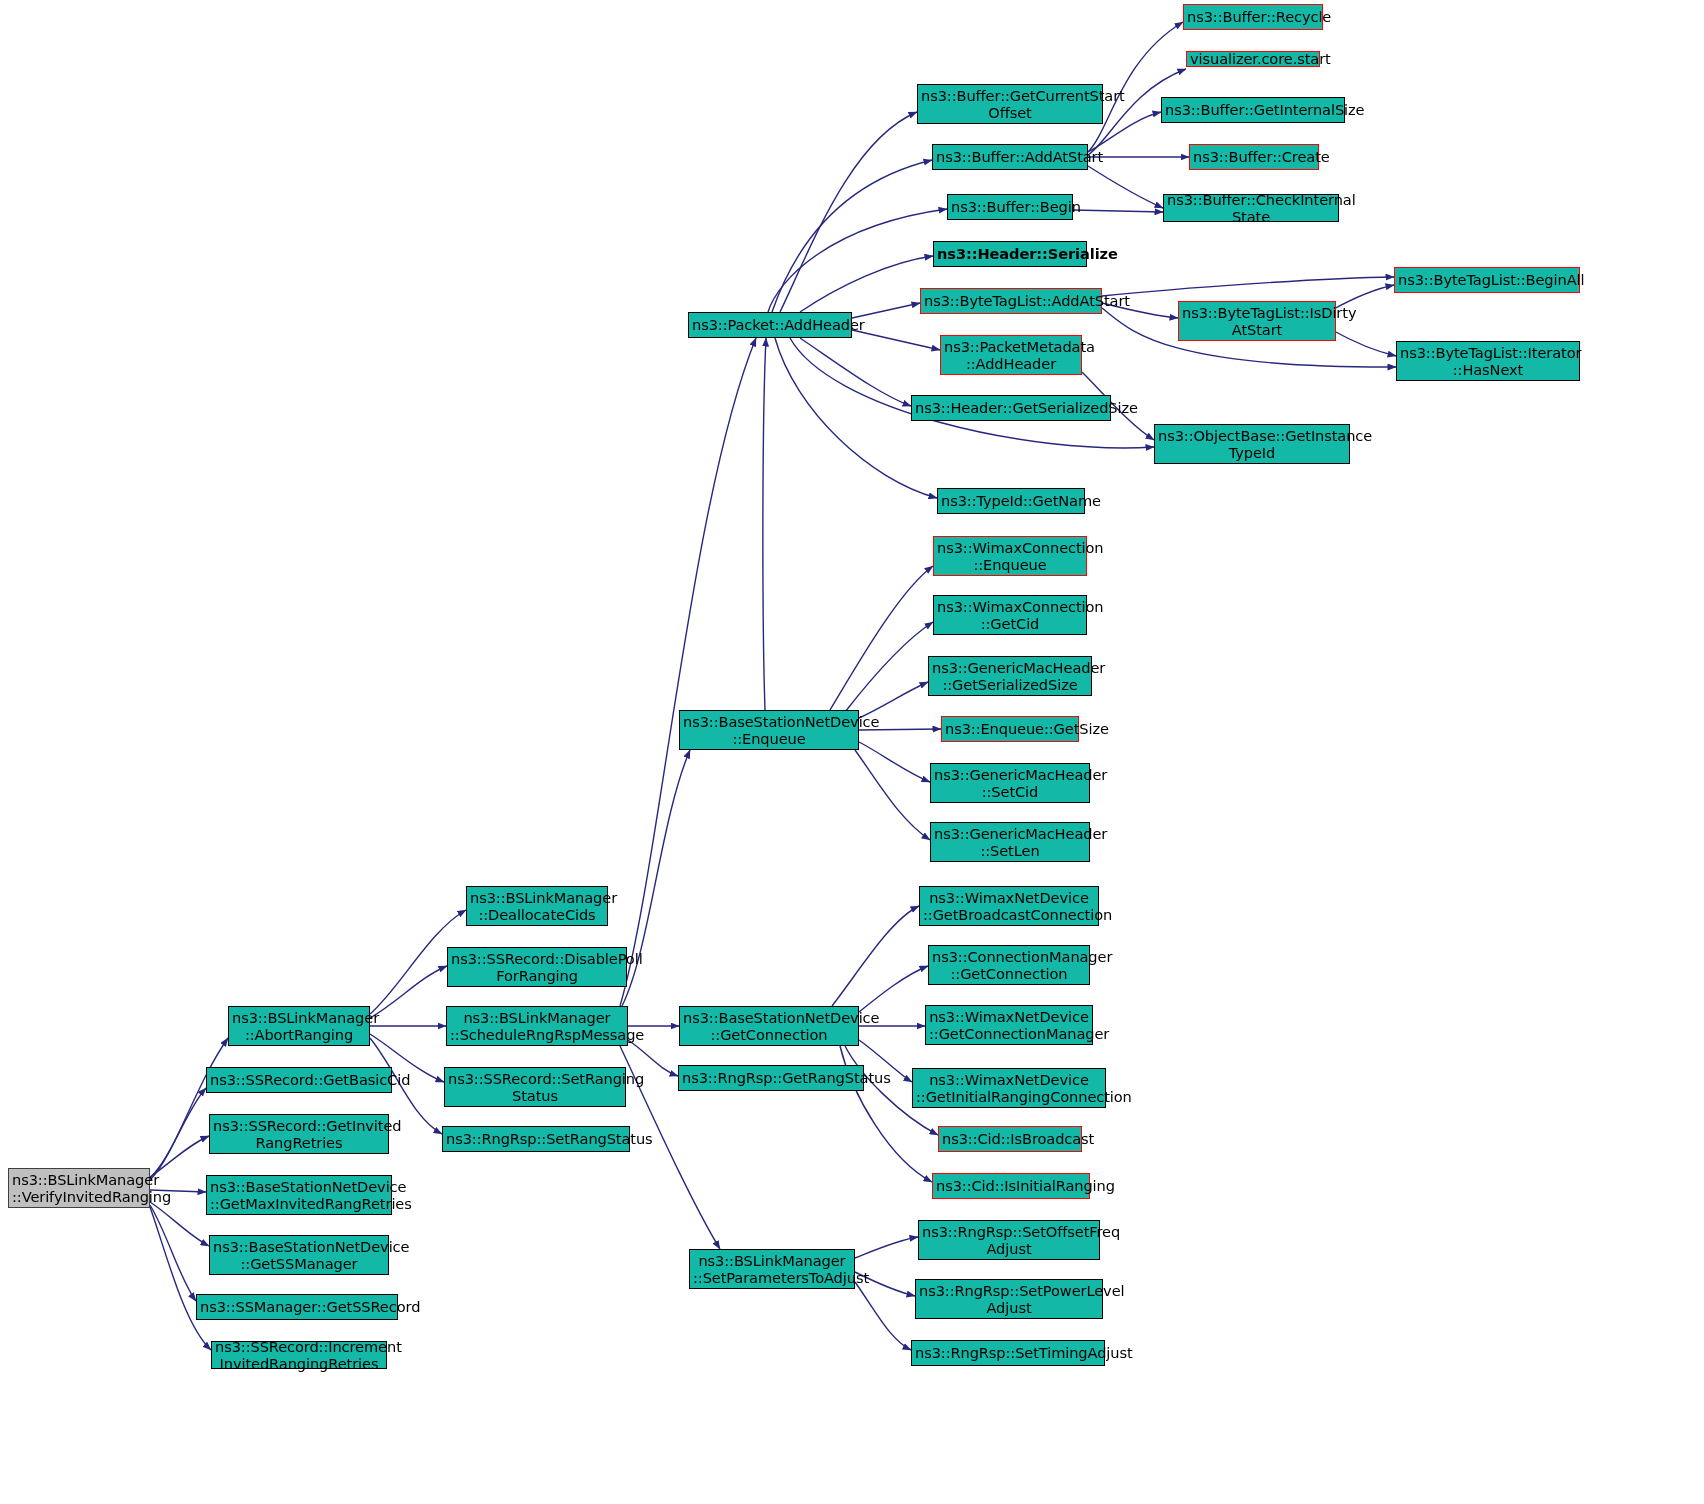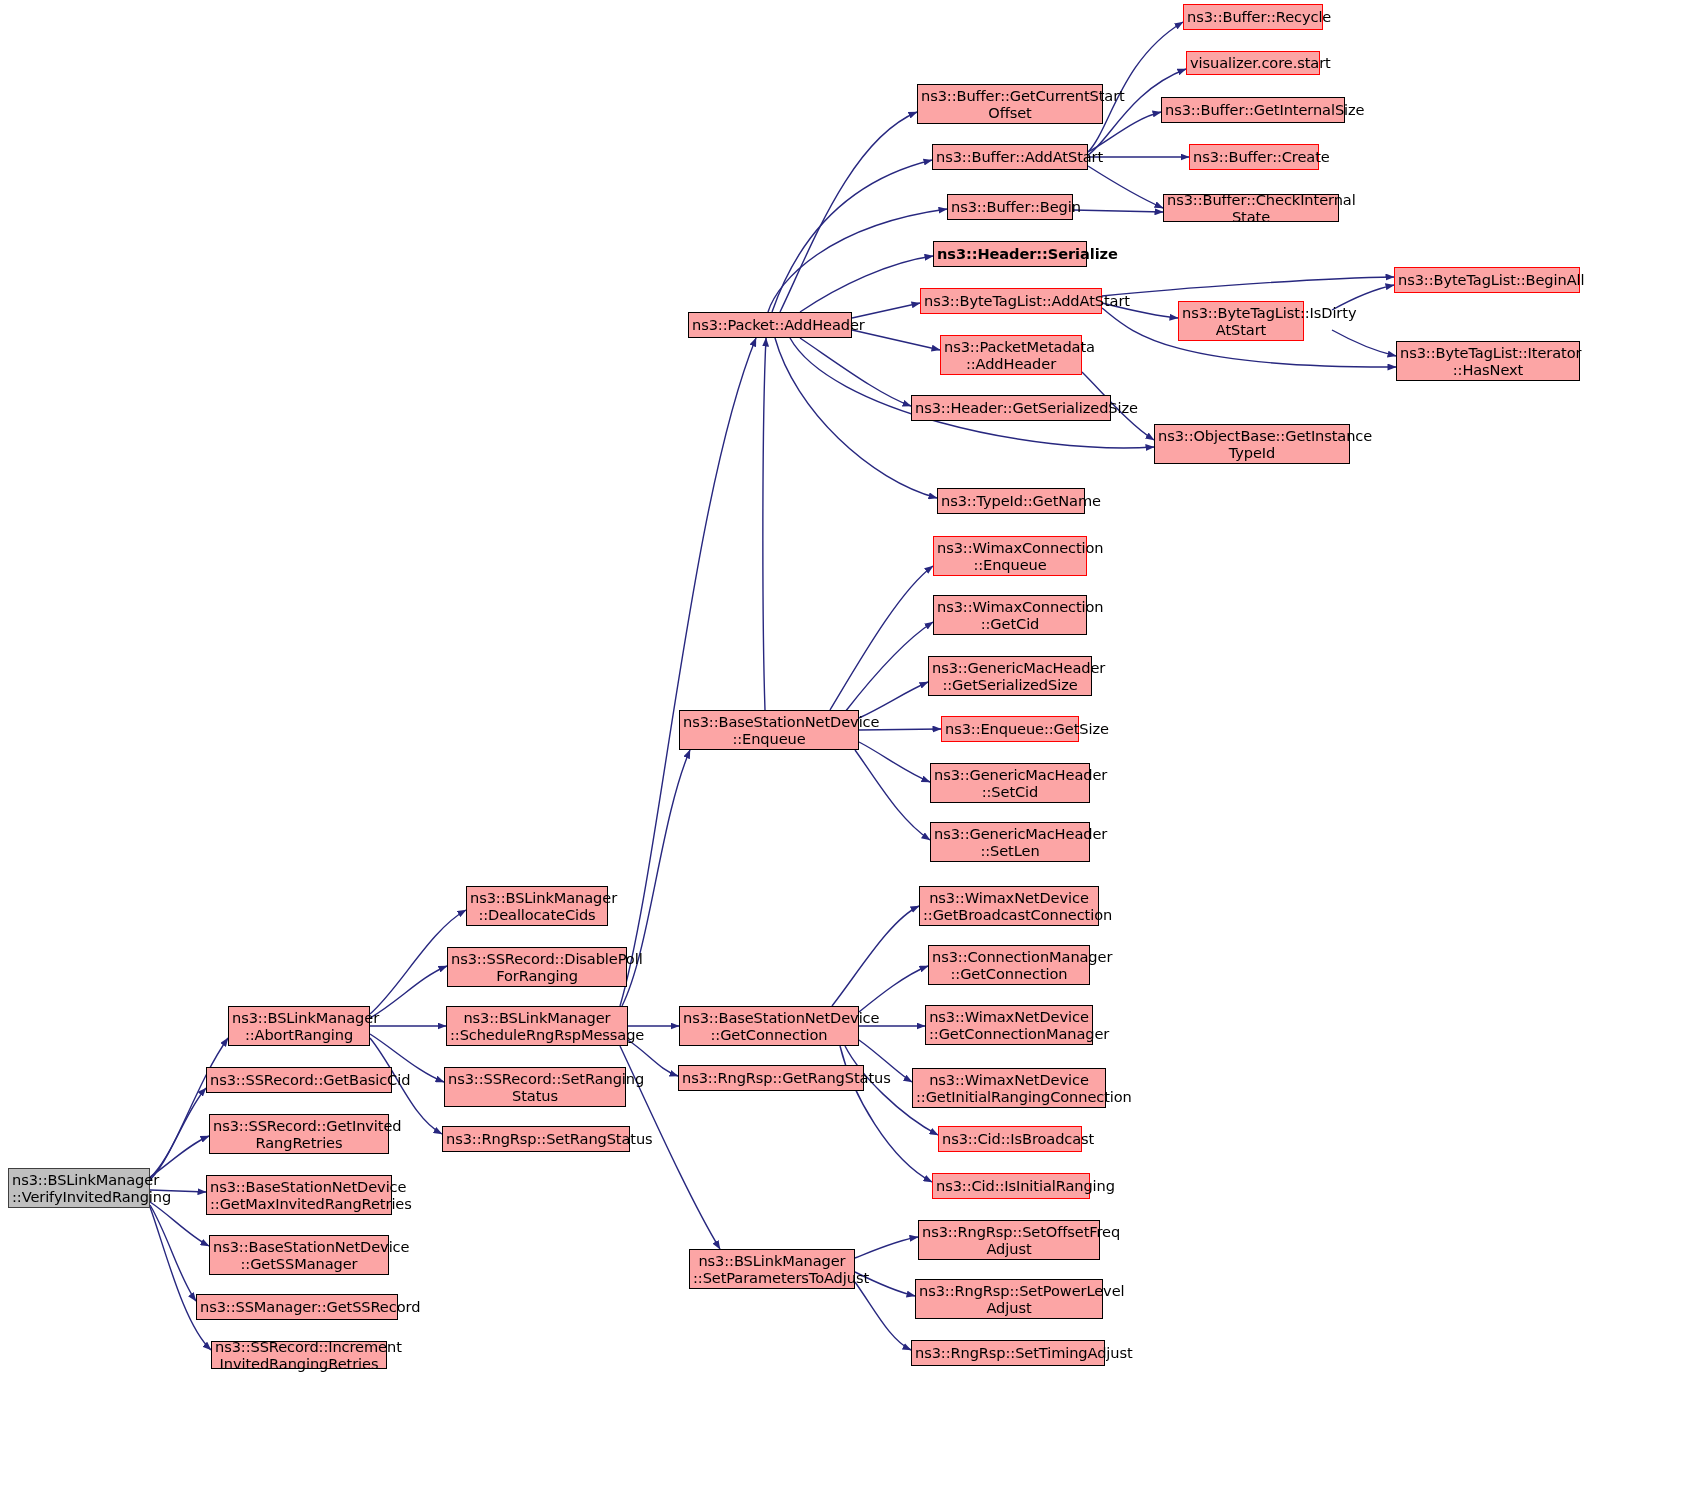--- a/index.html
+++ b/index.html
@@ -22,21 +22,21 @@
     height: 1504px;
     pointer-events: none;
   }
   .node {
     position: absolute;
     box-sizing: border-box;
     display: flex;
     align-items: center;
     justify-content: center;
     text-align: center;
-    background: #fca5a5;
+    background: #14b8a6;
     border: 1px solid #000000;
     color: #000000;
     font-size: 14.6px;
     line-height: 1.18;
     letter-spacing: -0.1px;
     padding: 0 3px;
     white-space: pre-line;
     z-index: 5;
   }
   .node.red {
@@ -154,26 +154,26 @@
 Offset</span></div>
     <div class="node" style="left: 932px; top: 144px; width: 156px; height: 26px;"><span class="node-label">ns3::Buffer::AddAtStart</span></div>
     <div class="node" style="left: 947px; top: 194px; width: 126px; height: 26px;"><span class="node-label">ns3::Buffer::Begin</span></div>
     <div class="node" style="left: 933px; top: 241px; width: 154px; height: 26px; font-weight: bold;"><span class="node-label">ns3::Header::Serialize</span></div>
     <div class="node red" style="left: 920px; top: 288px; width: 182px; height: 26px;"><span class="node-label">ns3::ByteTagList::AddAtStart</span></div>
     <div class="node red" style="left: 940px; top: 335px; width: 142px; height: 40px;"><span class="node-label">ns3::PacketMetadata
 ::AddHeader</span></div>
     <div class="node" style="left: 911px; top: 395px; width: 200px; height: 26px;"><span class="node-label">ns3::Header::GetSerializedSize</span></div>
     <div class="node" style="left: 937px; top: 488px; width: 148px; height: 26px;"><span class="node-label">ns3::TypeId::GetName</span></div>
     <div class="node red" style="left: 1183px; top: 4px; width: 140px; height: 26px;"><span class="node-label">ns3::Buffer::Recycle</span></div>
-    <div class="node red" style="left: 1186px; top: 51px; width: 134px; height: 24px;"><span class="node-label">visualizer.core.start</span></div>
+    <div class="node red" style="left: 1186px; top: 51px; width: 134px; height: 16px;"><span class="node-label">visualizer.core.start</span></div>
     <div class="node" style="left: 1161px; top: 97px; width: 184px; height: 26px;"><span class="node-label">ns3::Buffer::GetInternalSize</span></div>
     <div class="node red" style="left: 1189px; top: 144px; width: 130px; height: 26px;"><span class="node-label">ns3::Buffer::Create</span></div>
     <div class="node" style="left: 1163px; top: 194px; width: 176px; height: 28px;"><span class="node-label">ns3::Buffer::CheckInternal
 State</span></div>
-    <div class="node red" style="left: 1178px; top: 301px; width: 126px; height: 40px;"><span class="node-label">ns3::ByteTagList::IsDirty
+    <div class="node red" style="left: 1178px; top: 301px; width: 158px; height: 40px;"><span class="node-label">ns3::ByteTagList::IsDirty
 AtStart</span></div>
     <div class="node" style="left: 1154px; top: 424px; width: 196px; height: 40px;"><span class="node-label">ns3::ObjectBase::GetInstance
 TypeId</span></div>
     <div class="node red" style="left: 1394px; top: 267px; width: 186px; height: 26px;"><span class="node-label">ns3::ByteTagList::BeginAll</span></div>
     <div class="node" style="left: 1396px; top: 341px; width: 184px; height: 40px;"><span class="node-label">ns3::ByteTagList::Iterator
 ::HasNext</span></div>
     <div class="node red" style="left: 933px; top: 536px; width: 154px; height: 40px;"><span class="node-label">ns3::WimaxConnection
 ::Enqueue</span></div>
     <div class="node" style="left: 933px; top: 595px; width: 154px; height: 40px;"><span class="node-label">ns3::WimaxConnection
 ::GetCid</span></div>

